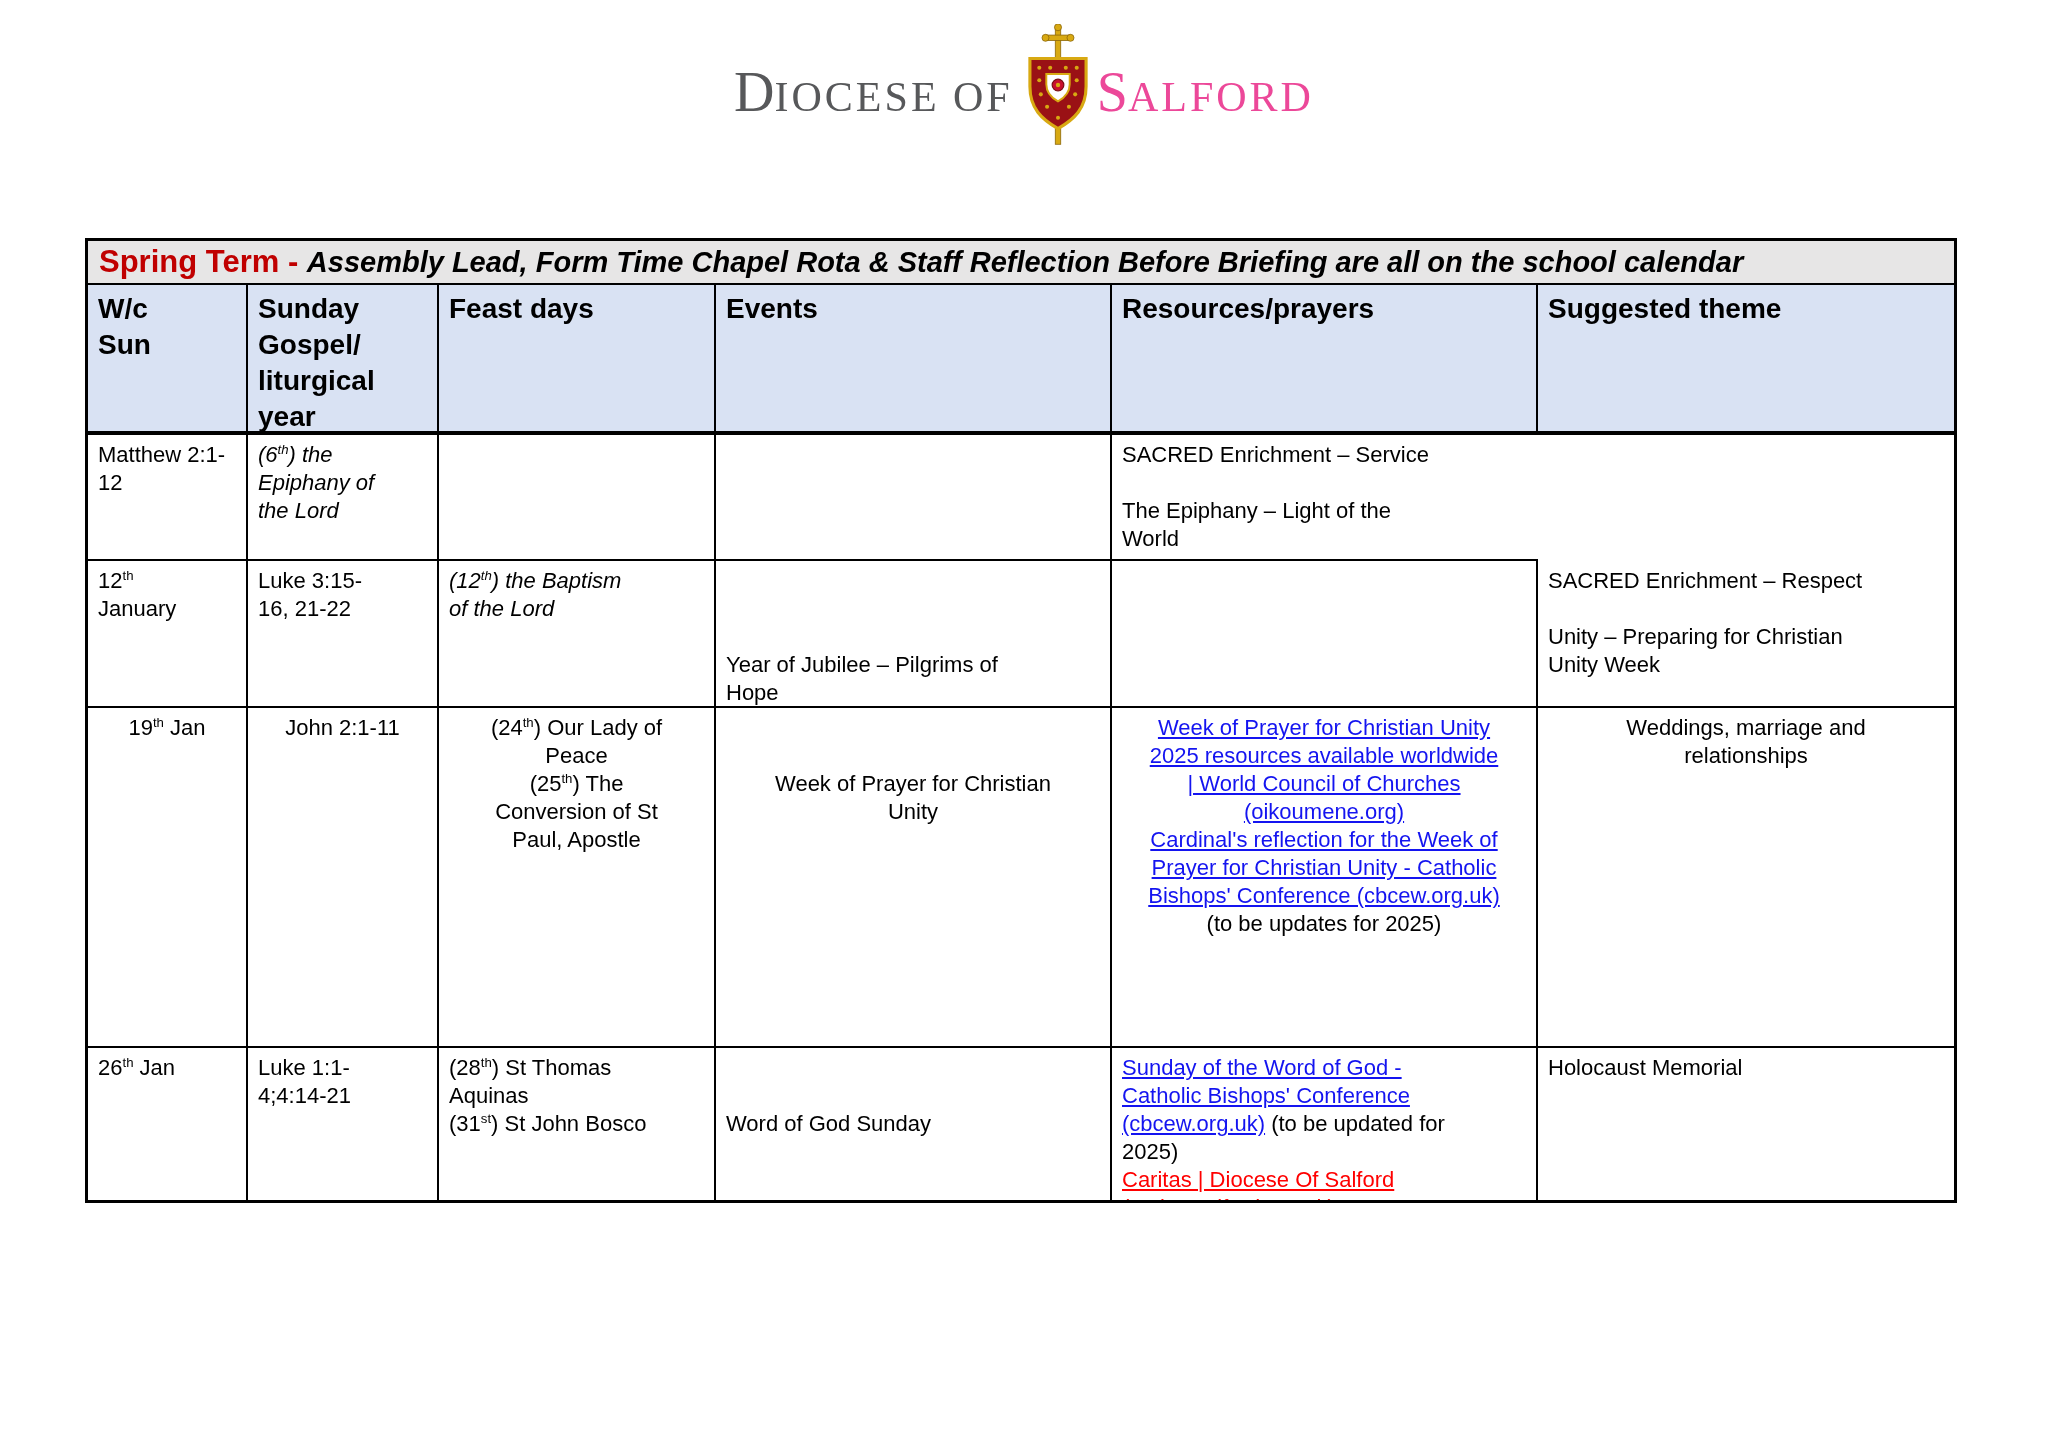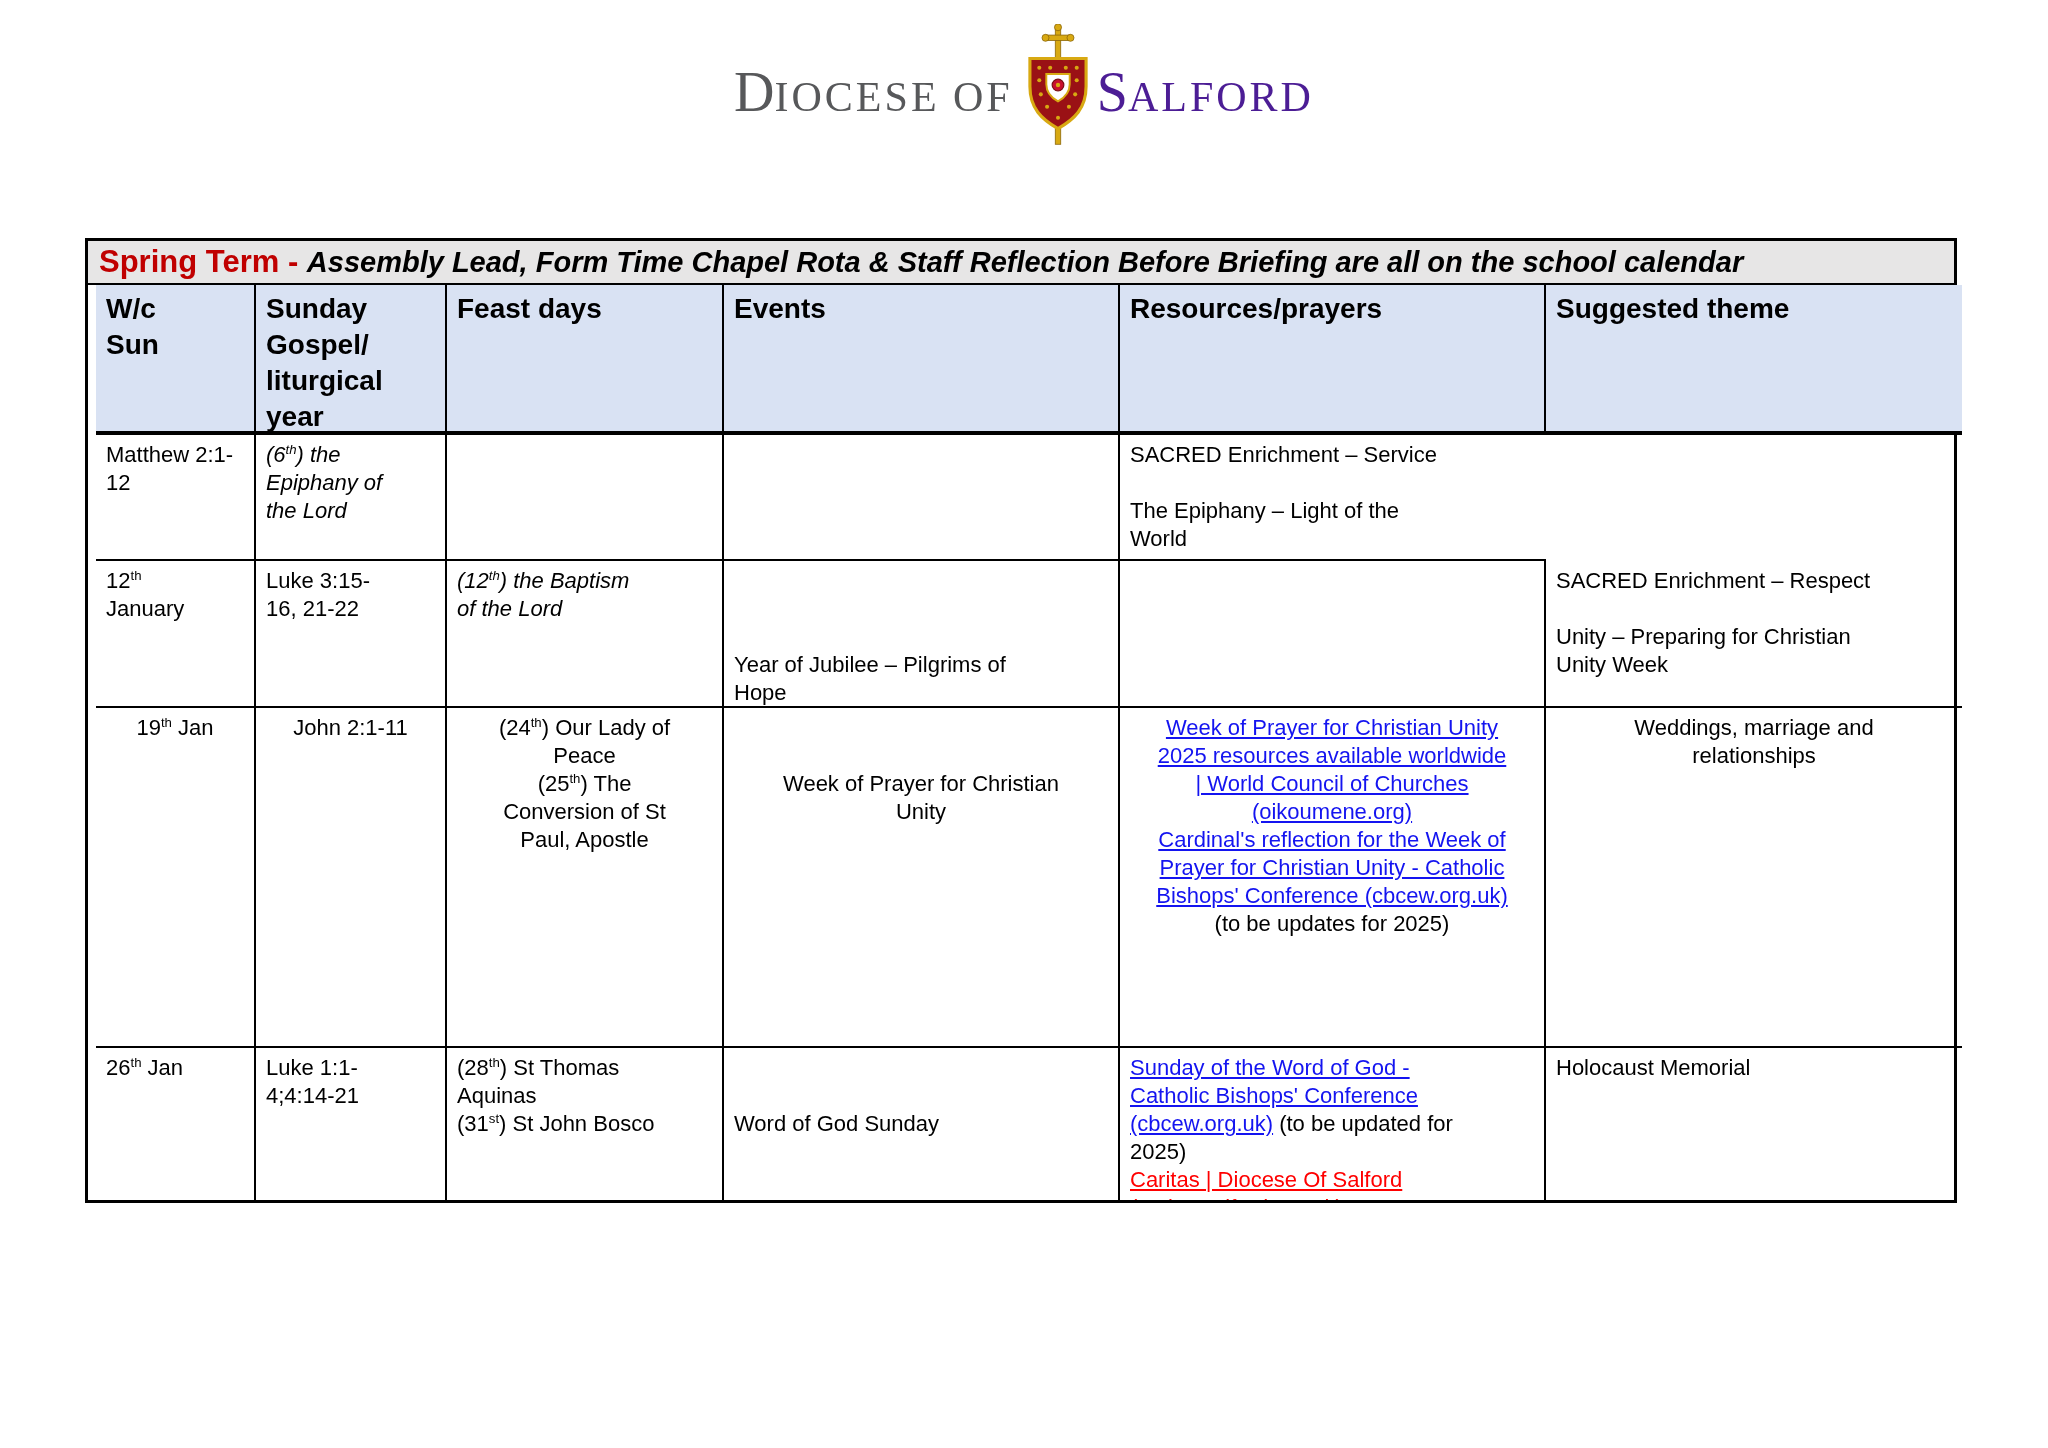--- a/index.html
+++ b/index.html
@@ -8,35 +8,35 @@
     font-family:"Liberation Sans","DejaVu Sans",sans-serif;
     color:#000; overflow:hidden; position:relative;
   }
 
   
   .logo { display:flex; justify-content:center; align-items:flex-end; padding-top:64px; height:120px; box-sizing:border-box; }
   .logo .word { font-family:"Liberation Serif","DejaVu Serif",serif; line-height:1; white-space:pre; }
   .logo .lg { font-size:56px; }
   .logo .sm { font-size:42px; letter-spacing:3px; }
   .word-diocese { color:#57585a; margin-right:6px; }
-  .word-salford { color:#4c1d95; margin-left:0; }
+  .word-salford { color:#ec4899; margin-left:0; }
   .crest { margin-bottom:-26px; }
 
   
   .doc-table { position:absolute; left:85px; top:238px; width:1872px; border:3px solid #000; box-sizing:border-box; background:#fff; }
 
   .banner {
     height:44px; background:#e7e6e6; border-bottom:2px solid #000;
     display:flex; align-items:center; padding:0 11px; box-sizing:border-box;
     font-weight:bold; white-space:pre; overflow:hidden;
   }
   .banner .term { color:#c00000; font-size:31px; }
   .banner .note { font-style:italic; font-size:29px; }
 
-  .trow { display:grid; grid-template-columns:160px 191px 277px 396px 426px 416px;padding-left:8px; }
+  .trow { display:grid; grid-template-columns:160px 191px 277px 396px 426px 416px; }
   .trow .cell {
     border-right:2px solid #000; border-bottom:2px solid #000;
     box-sizing:border-box; padding:6px 10px;
     font-size:22px; line-height:28px; white-space:pre-wrap; overflow:hidden;
   }
   .trow .cell:last-child { border-right:none; }
 
   .header { height:150px; }
   .header .cell { background:#d9e2f3; font-weight:bold; font-size:28px; line-height:36px; border-bottom:4px solid #000; }
 

